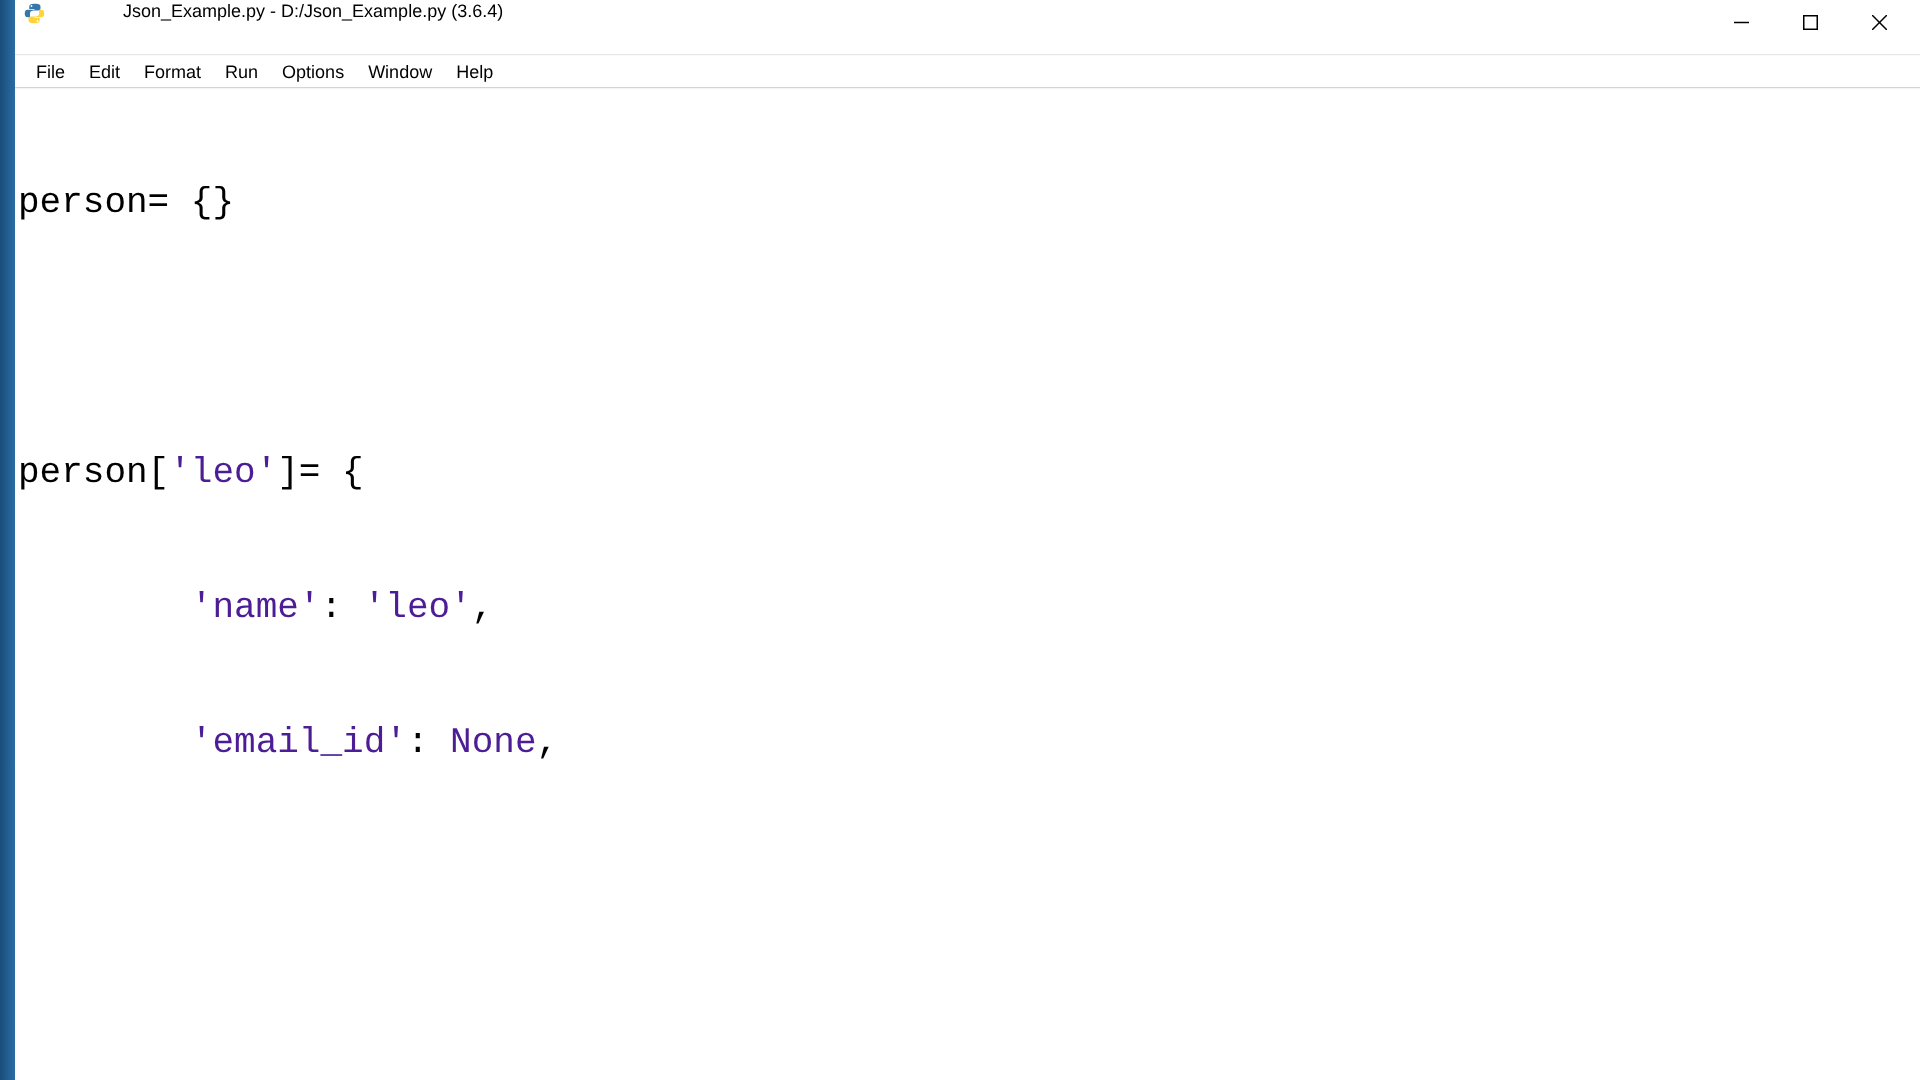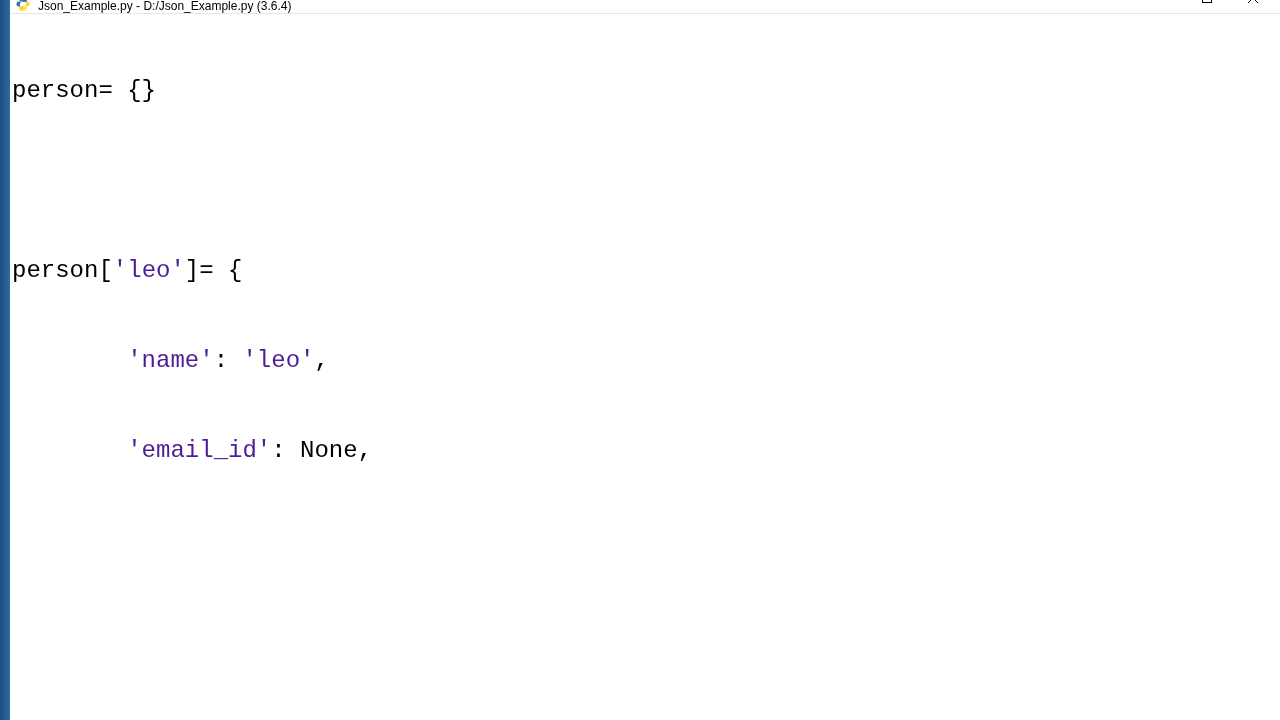--- a/index.html
+++ b/index.html
@@ -28,26 +28,27 @@
       position: absolute;
       left: 10px;
       top: 0;
       right: 0;
       bottom: 0;
       background: #fff;
       display: flex;
       flex-direction: column;
     }
     .titlebar {
-      height: 14px;
+      height: 37px;
       background: #fff;
       display: flex;
-      align-items: flex-end;
+      align-items: flex-start;
       padding: 0 4px;
       border-bottom: 1px solid #e6e6e6;
+      gap: 44px;
     }
     .app-icon {
       width: 18px;
       height: 18px;
       margin-right: 6px;
       display: flex;
       align-items: center;
       justify-content: center;
     }
     .app-icon svg {
@@ -104,21 +105,21 @@
       padding-top: 2px;
     }
     .editor .line {
       padding-left: 2px;
       min-height: 30px;
     }
     .tok-str {
       color: #4c1d95;
     }
     .tok-kw {
-      color: #000000;
+      color: #4c1d95;
     }
   </style>
 </head>
 <body>
 
 <div class="left-edge"></div>
 
 <div class="window">
   <div class="titlebar">
     <div class="app-icon">
@@ -143,20 +144,29 @@
       </div>
       <div class="win-btn">
         <svg viewBox="0 0 10 10">
             <line x1="0" y1="0" x2="10" y2="10" stroke="#000" stroke-width="1"></line>
             <line x1="10" y1="0" x2="0" y2="10" stroke="#000" stroke-width="1"></line>
           </svg>
       </div>
     </div>
   </div>
 
+  <div class="menubar">
+    <div class="menu-item">File</div>
+    <div class="menu-item">Edit</div>
+    <div class="menu-item">Format</div>
+    <div class="menu-item">Run</div>
+    <div class="menu-item">Options</div>
+    <div class="menu-item">Window</div>
+    <div class="menu-item">Help</div>
+  </div>
 
   <div class="editor">
     <div class="line"><span>person= {}</span></div>
     <div class="line"></div>
     <div class="line"><span>person[</span><span class="tok-str">'leo'</span><span>]= {</span></div>
     <div class="line"><span>        </span><span class="tok-str">'name'</span><span>: </span><span class="tok-str">'leo'</span><span>,</span></div>
     <div class="line"><span>        </span><span class="tok-str">'email_id'</span><span>: </span><span class="tok-kw">None</span><span>,</span></div>
     
     
     

